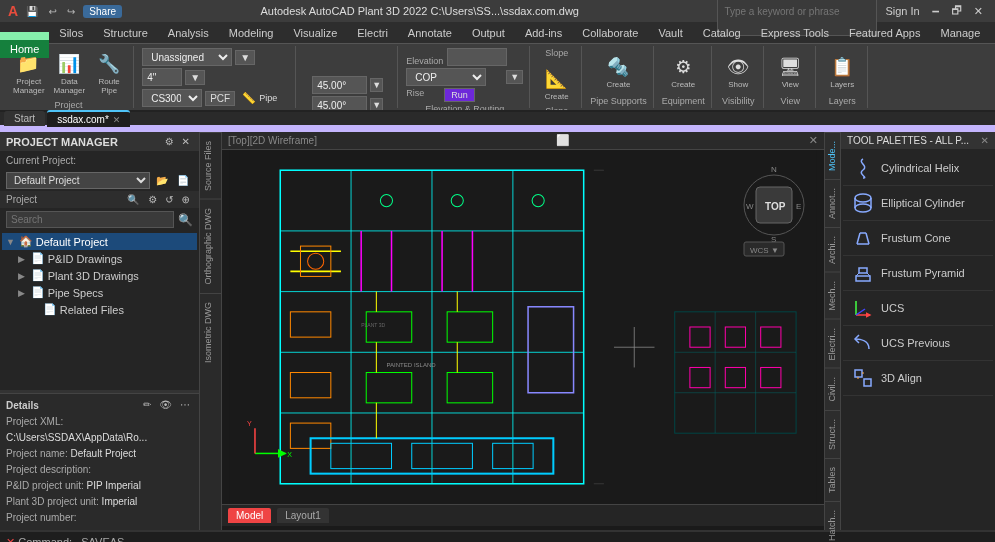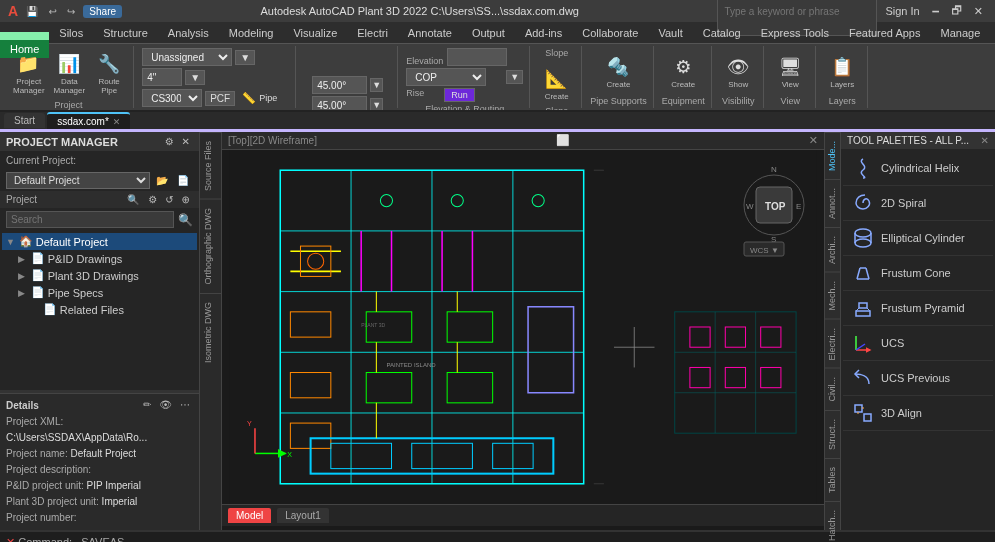--- a/index.html
+++ b/index.html
@@ -89,21 +89,21 @@
     .vp-side-tab { writing-mode: vertical-rl; transform: rotate(180deg); font-size: 9px; color: #999; padding: 8px 3px; cursor: pointer; border-bottom: 1px solid #444; text-align: center; }
 
     
     #cmd-area { height: 50px; background: #1e1e1e; border-top: 2px solid #333; padding: 2px 6px; font-size: 11px; }
     #cmd-output { color: #aaa; font-size: 11px; line-height: 1.6; }
 
     
     .ribbon-row { display: flex; align-items: center; gap: 3px; }
 
     
-    #file-tabs { height: 20px; background: #2a2a2a; display: flex; align-items: center; padding: 0 4px; border-bottom: 3px solid #c4b5fd; }
+    #file-tabs { height: 20px; background: #2a2a2a; display: flex; align-items: center; padding: 0 4px; border-bottom: 7px solid #c4b5fd; }
     .file-tab { padding: 2px 10px; font-size: 10px; color: #bbb; cursor: pointer; background: #333; border-radius: 3px 3px 0 0; margin-right: 2px; display: flex; align-items: center; gap: 4px; }
     .file-tab.active { background: #1e1e1e; color: #fff; border-top: 2px solid #4fc3f7; }
     .file-tab-close { font-size: 9px; color: #888; cursor: pointer; }
 
     
     ::-webkit-scrollbar { width: 6px; height: 6px; }
     ::-webkit-scrollbar-track { background: #2a2a2a; }
     ::-webkit-scrollbar-thumb { background: #555; border-radius: 3px; }
 
     
@@ -551,28 +551,20 @@
         <div class="palette-icon">
           <svg width="24" height="24" viewBox="0 0 24 24">
               <path d="M12 3 C6 6 18 10 12 14 C6 18 18 22 12 22" fill="none" stroke="#88aaff" stroke-width="1.5"></path>
             </svg>
         </div>
         <span>Cylindrical Helix</span>
       </div>
       <div class="palette-item">
         <div class="palette-icon">
           <svg width="24" height="24" viewBox="0 0 24 24">
-              <path d="M12 12 C12 8 16 6 18 10 C20 14 16 18 12 18 C8 18 5 15 5 12 C5 7 9 4 14 4" fill="none" stroke="#88aaff" stroke-width="1.5"></path>
-            </svg>
-        </div>
-        <span>2D Spiral</span>
-      </div>
-      <div class="palette-item">
-        <div class="palette-icon">
-          <svg width="24" height="24" viewBox="0 0 24 24">
             <ellipse cx="12" cy="7" rx="8" ry="4" fill="none" stroke="#88aaff" stroke-width="1.5"></ellipse>
             <line x1="4" y1="7" x2="4" y2="17" stroke="#88aaff" stroke-width="1.5"></line>
             <line x1="20" y1="7" x2="20" y2="17" stroke="#88aaff" stroke-width="1.5"></line>
             <ellipse cx="12" cy="17" rx="8" ry="4" fill="none" stroke="#88aaff" stroke-width="1.5"></ellipse>
           </svg>
         </div>
         <span>Elliptical Cylinder</span>
       </div>
       <div class="palette-item">
         <div class="palette-icon">

